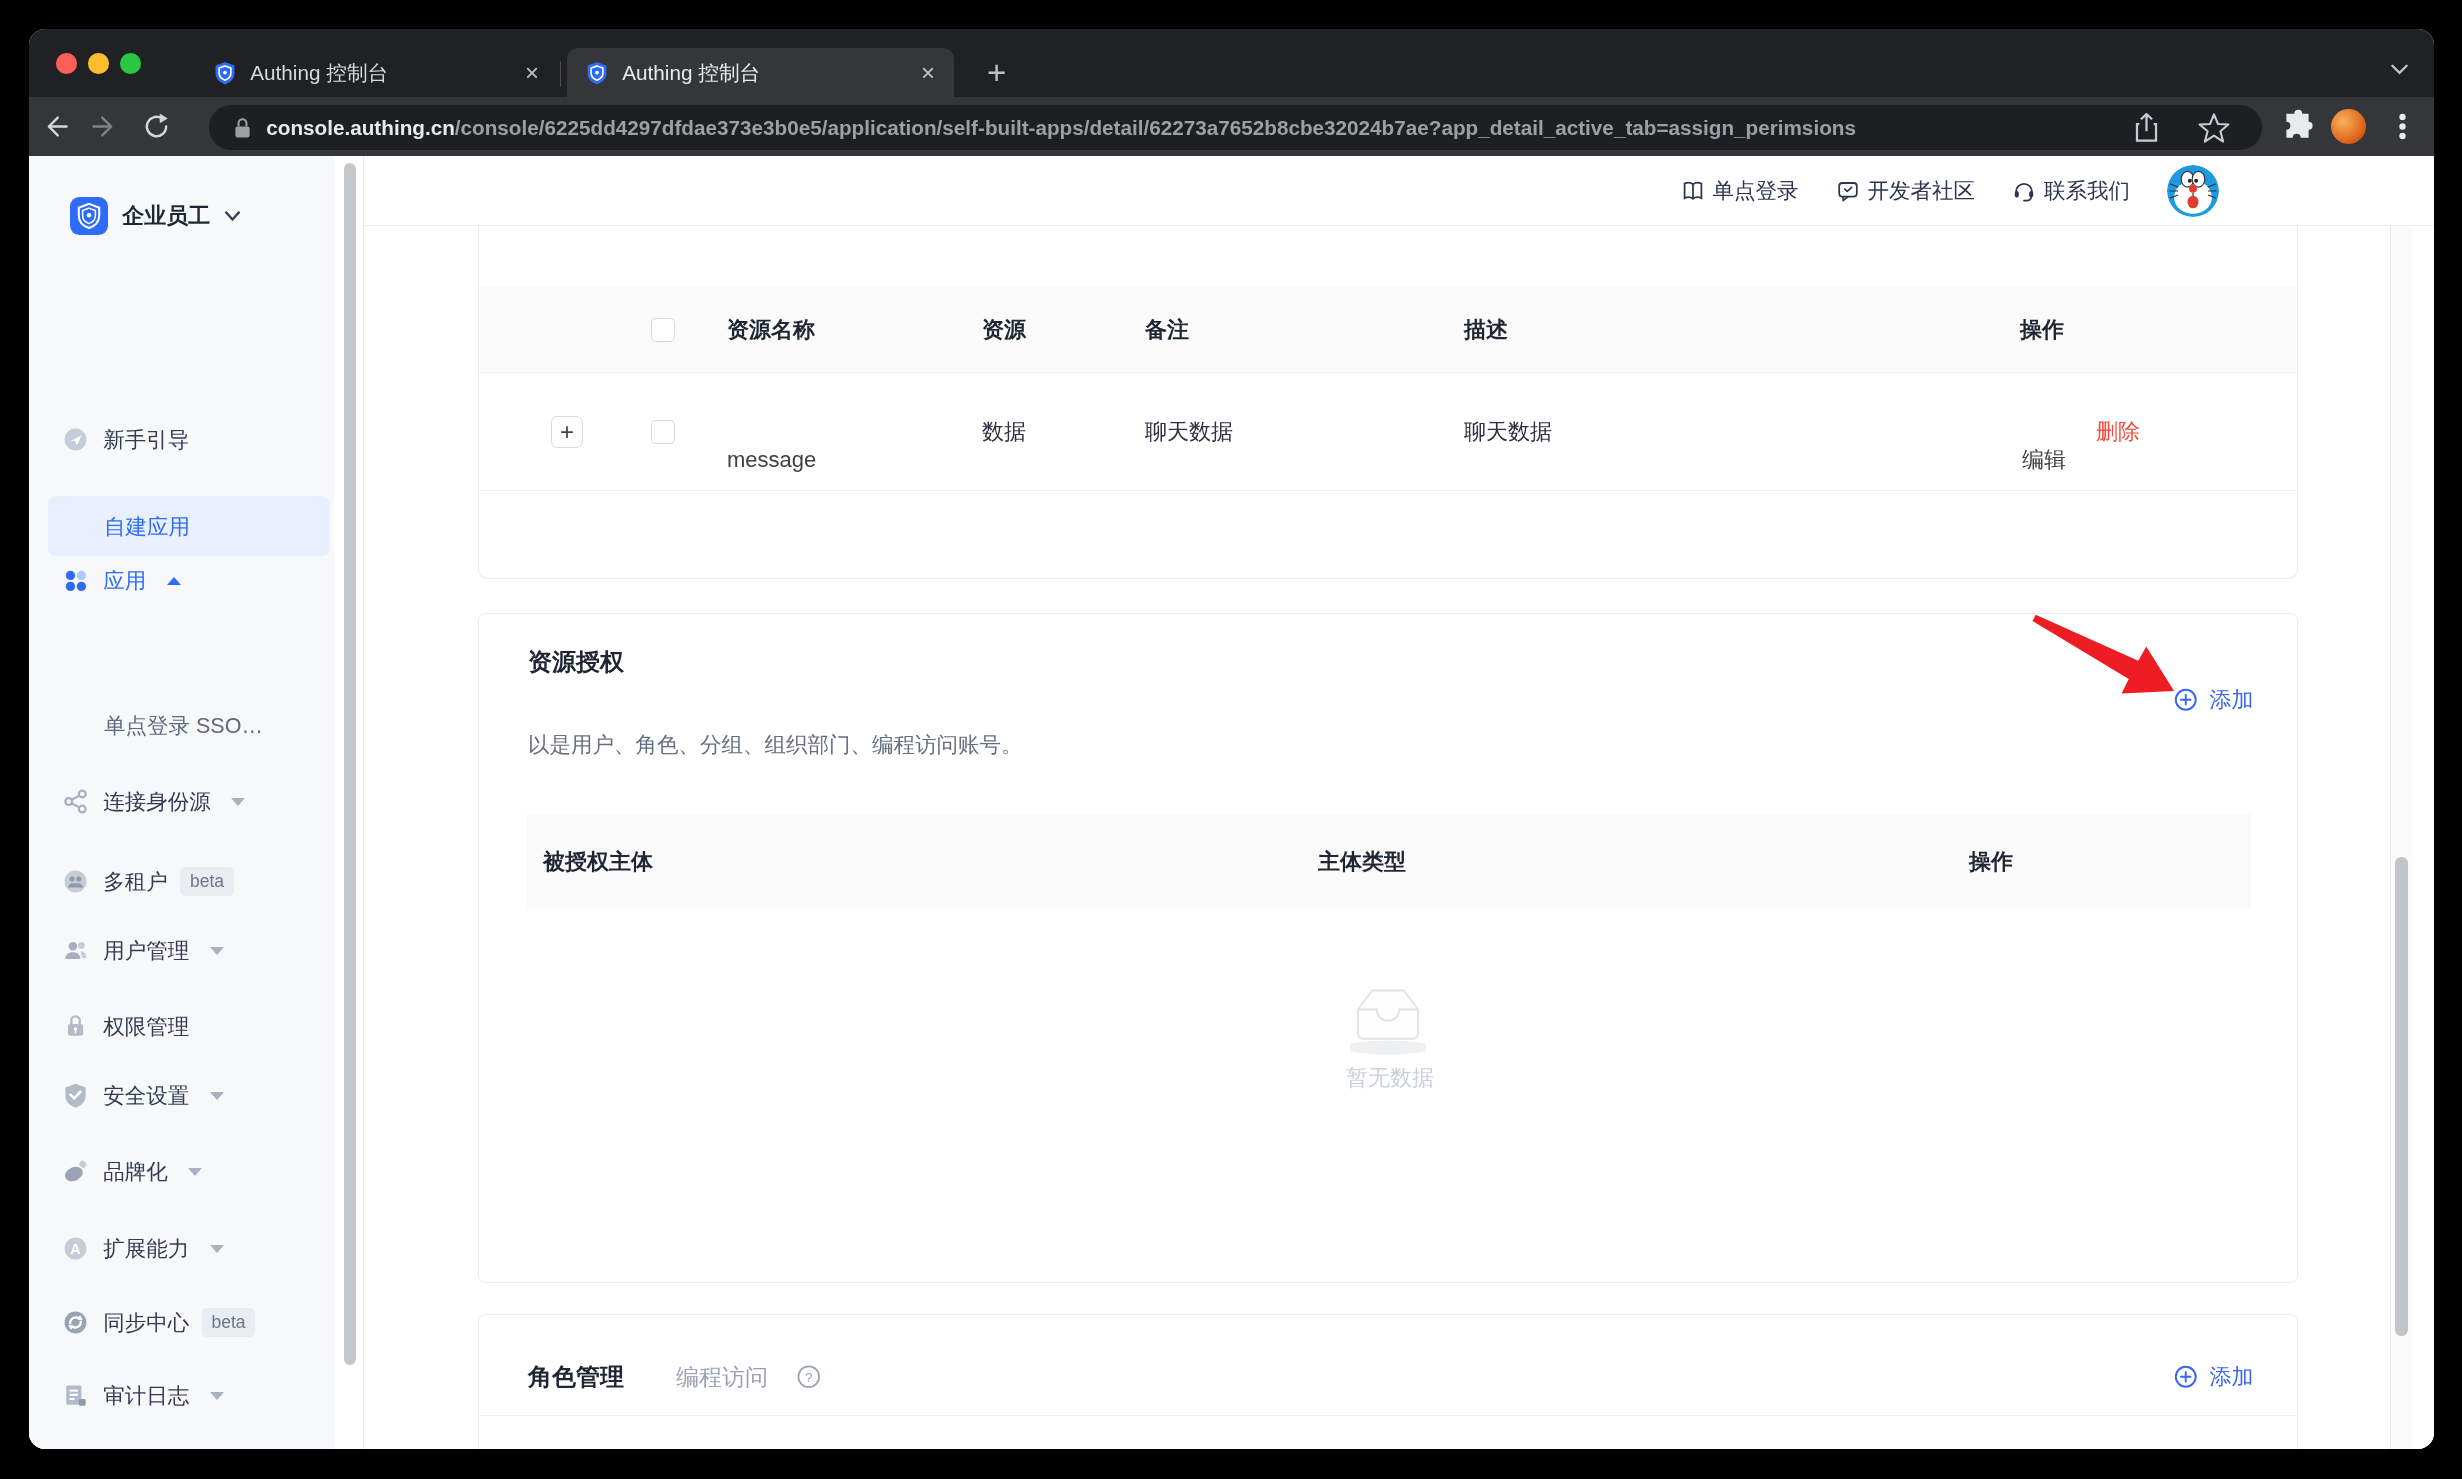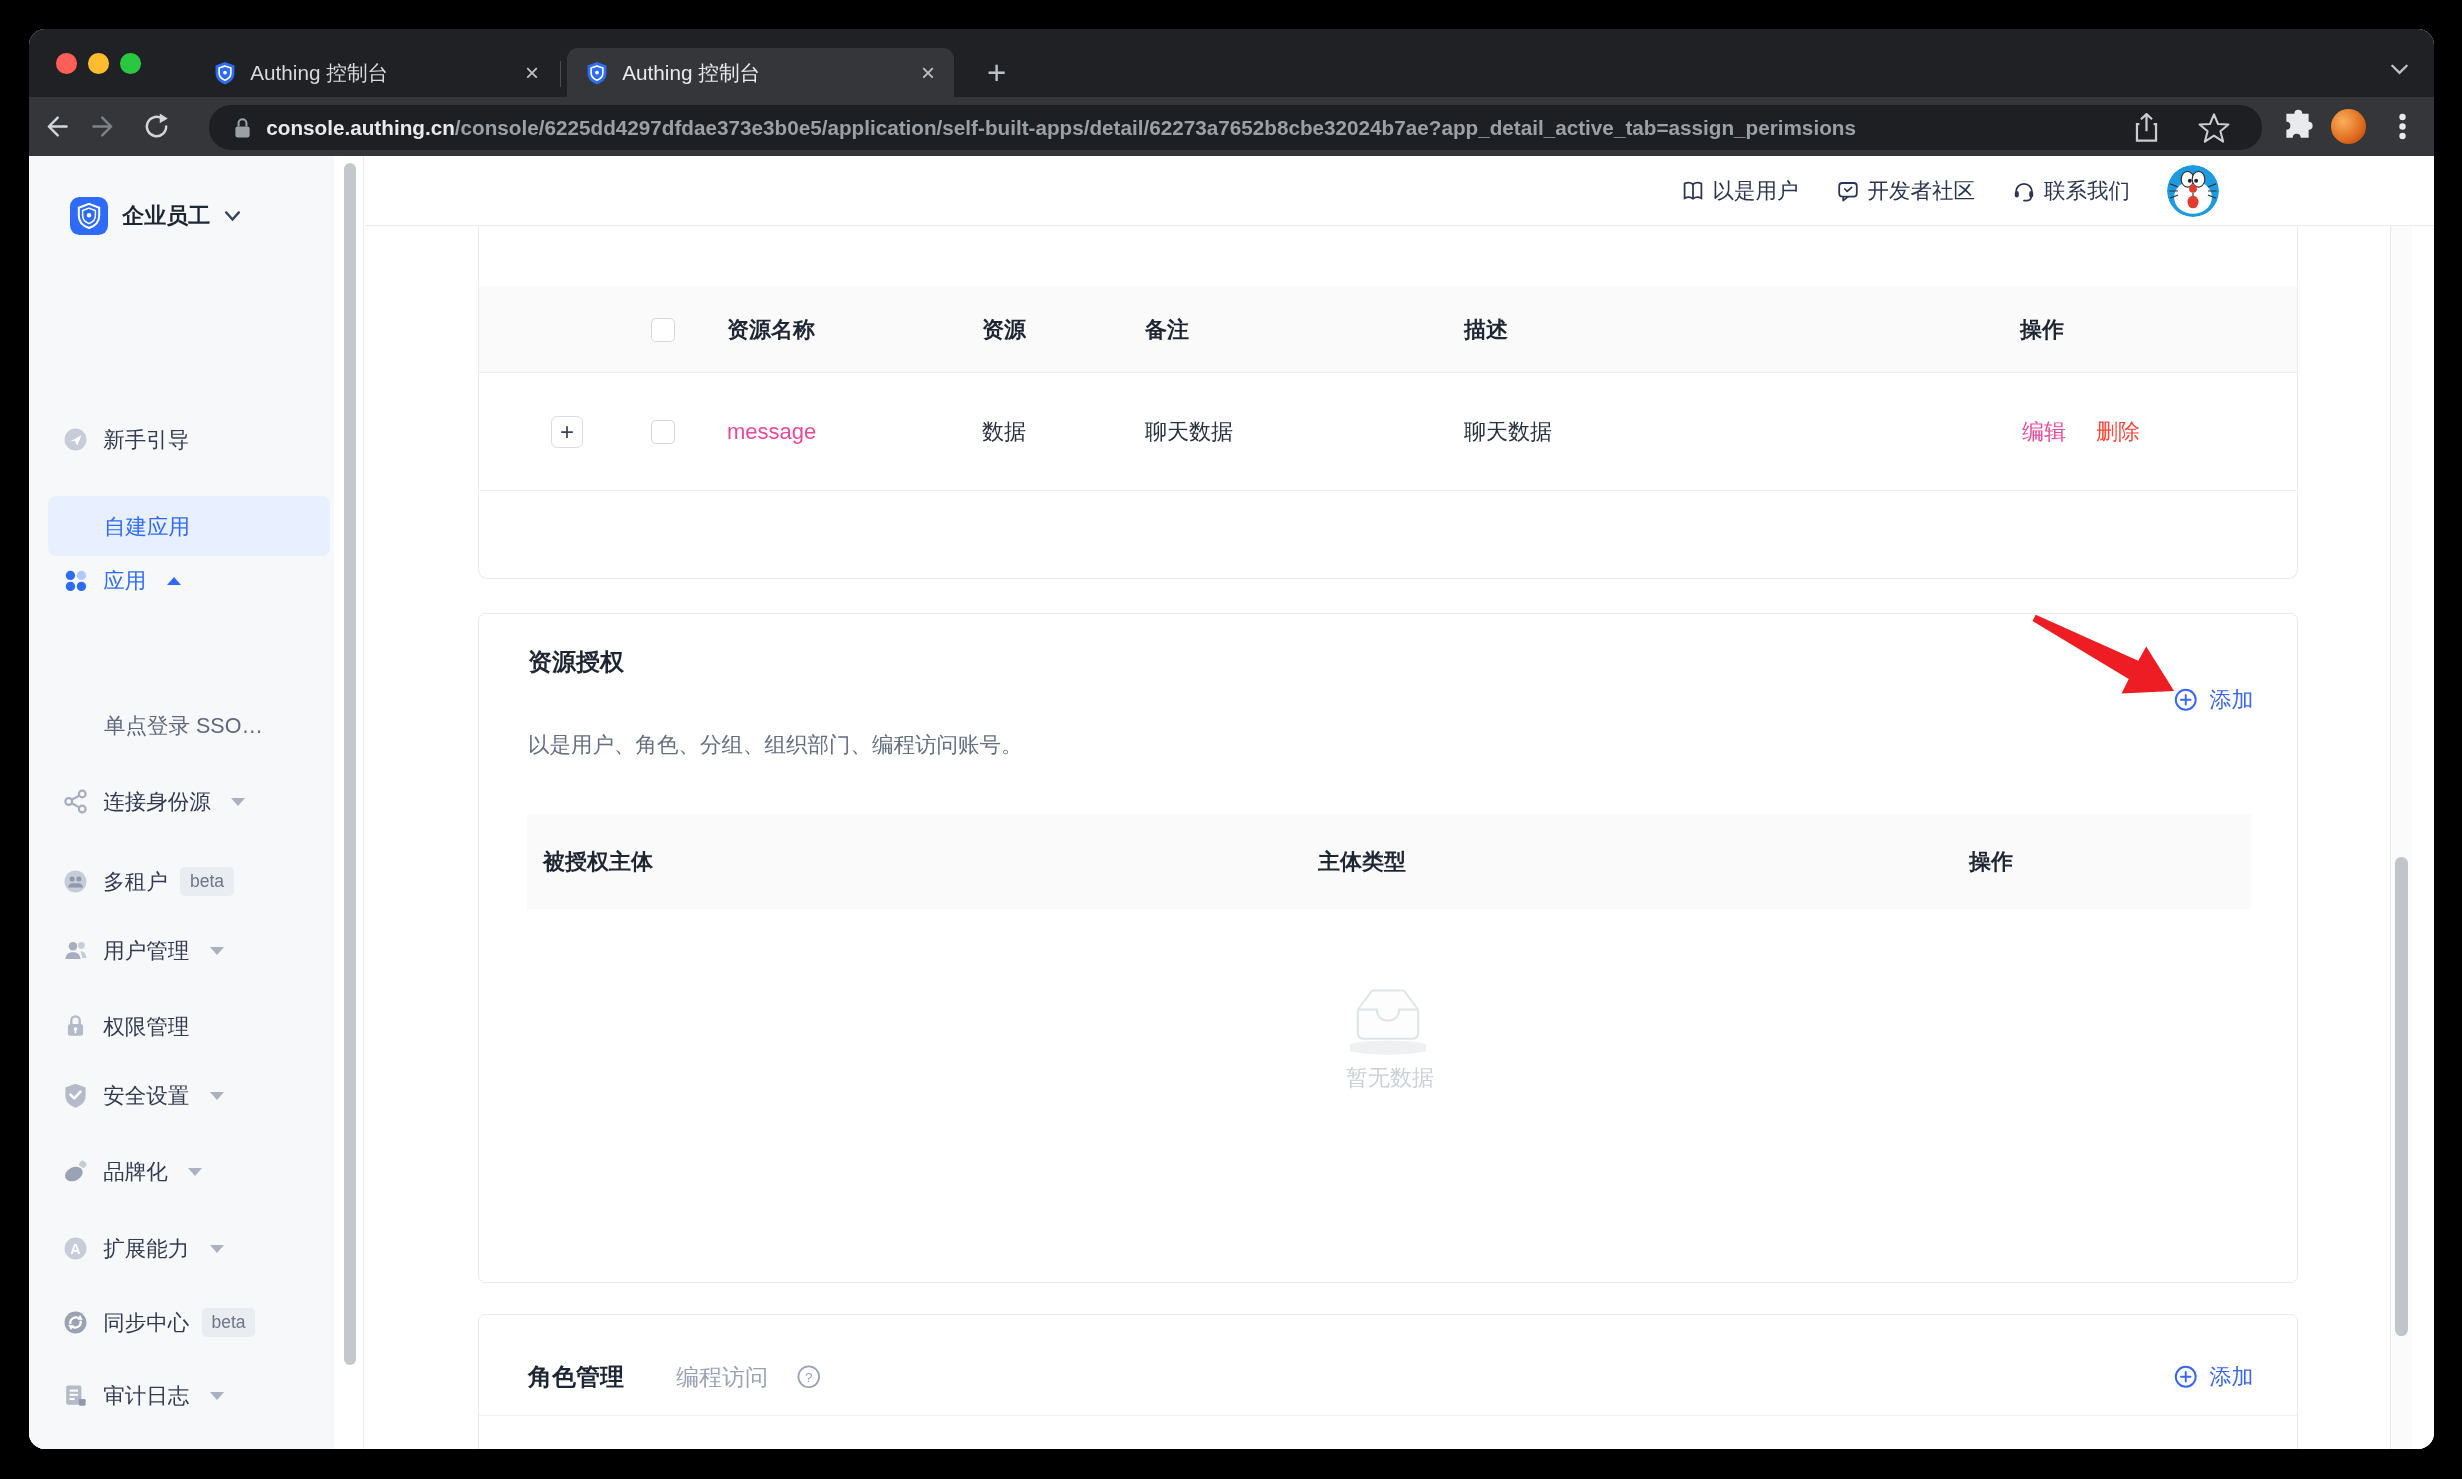--- a/index.html
+++ b/index.html
@@ -54,21 +54,21 @@
   .card{position:absolute;left:113px;width:1820px;background:#fff;border:0.8px solid #e9ebf0;border-radius:7px;}
   .card1{top:0;height:353px;border-top:none;border-radius:0 0 9.5px 9.5px;}
   .card2{top:387px;height:670px;}
   .card3{top:1088px;height:239px;}
   .thead{position:absolute;left:0;width:100%;background:#fafafa;border-bottom:0.8px solid #f0f0f0;}
   .th,.td{position:absolute;font-size:22px;white-space:nowrap;transform:translateY(-50%);}
   .th{color:#1f2633;font-weight:600;}
   .td{color:#2a3240;}
   .chk{position:absolute;width:24px;height:24px;background:#fff;border:1.6px solid #d4d7dd;border-radius:4.8px;transform:translateY(-50%);}
   .expand{position:absolute;width:32px;height:32px;border:1.6px solid #d8dbe0;border-radius:6.4px;color:#3a4254;font-size:24px;display:flex;align-items:center;justify-content:center;transform:translateY(-50%);}
-  .link{color:#ec4899;}
+  .link{color:#404040;margin-top:28px;}
   .danger{color:#f5493b;}
   .sec-title{position:absolute;font-size:24px;font-weight:600;color:#1f2633;white-space:nowrap;transform:translateY(-50%);}
   .desc{position:absolute;font-size:21.5px;color:#646e80;white-space:nowrap;transform:translateY(-50%);}
   .add-btn{position:absolute;left:1694px;display:flex;align-items:center;gap:11px;color:#3865f2;font-size:22px;white-space:nowrap;transform:translateY(-50%);}
   .empty-text{position:absolute;font-size:22px;color:#cbd0d8;white-space:nowrap;transform:translate(-50%,-50%);}
   .gray-tab{position:absolute;font-size:23px;color:#9aa3b3;white-space:nowrap;transform:translateY(-50%);}
   .divider3{position:absolute;left:0;top:100px;width:100%;height:0.8px;background:#f0f0f0;}
 
   .page-scroll{position:absolute;right:0;top:0;width:22px;height:1293px;background:#fbfbfc;border-left:0.8px solid #e9e9ec;}
   .page-thumb{position:absolute;left:4px;top:631px;width:12.7px;height:479px;border-radius:6.4px;background:#c1c4c9;}
@@ -299,21 +299,21 @@
       <div class="side-gutter">
         <div class="side-thumb"></div>
       </div>
 
       <div class="main-header">
         <div class="mh-link">
           <svg width="24" height="24" viewBox="0 0 30 30">
             <path d="M15 6.5 C12 4.2 7.5 4.2 4.5 5.8 V24 C7.5 22.4 12 22.4 15 24.6 C18 22.4 22.5 22.4 25.5 24 V5.8 C22.5 4.2 18 4.2 15 6.5 Z" fill="none" stroke="#2b3550" stroke-width="2.2"></path>
             <path d="M15 6.5 V24.6" stroke="#2b3550" stroke-width="2.2"></path>
           </svg>
-          <span>以是用户</span>
+          <span>单点登录</span>
         </div>
         <div class="mh-link">
           <svg width="24" height="24" viewBox="0 0 30 30">
             <rect x="4" y="5" width="22" height="17" rx="4" fill="none" stroke="#2b3550" stroke-width="2.2"></rect>
             <path d="M9 22 L9 27 L15 22" fill="none" stroke="#2b3550" stroke-width="2.2" stroke-linejoin="round"></path>
             <polyline points="11,12.5 14,15.5 19.5,10.5" fill="none" stroke="#2b3550" stroke-width="2.2" stroke-linecap="round" stroke-linejoin="round"></polyline>
           </svg>
           <span>开发者社区</span>
         </div>
         <div class="mh-link">

